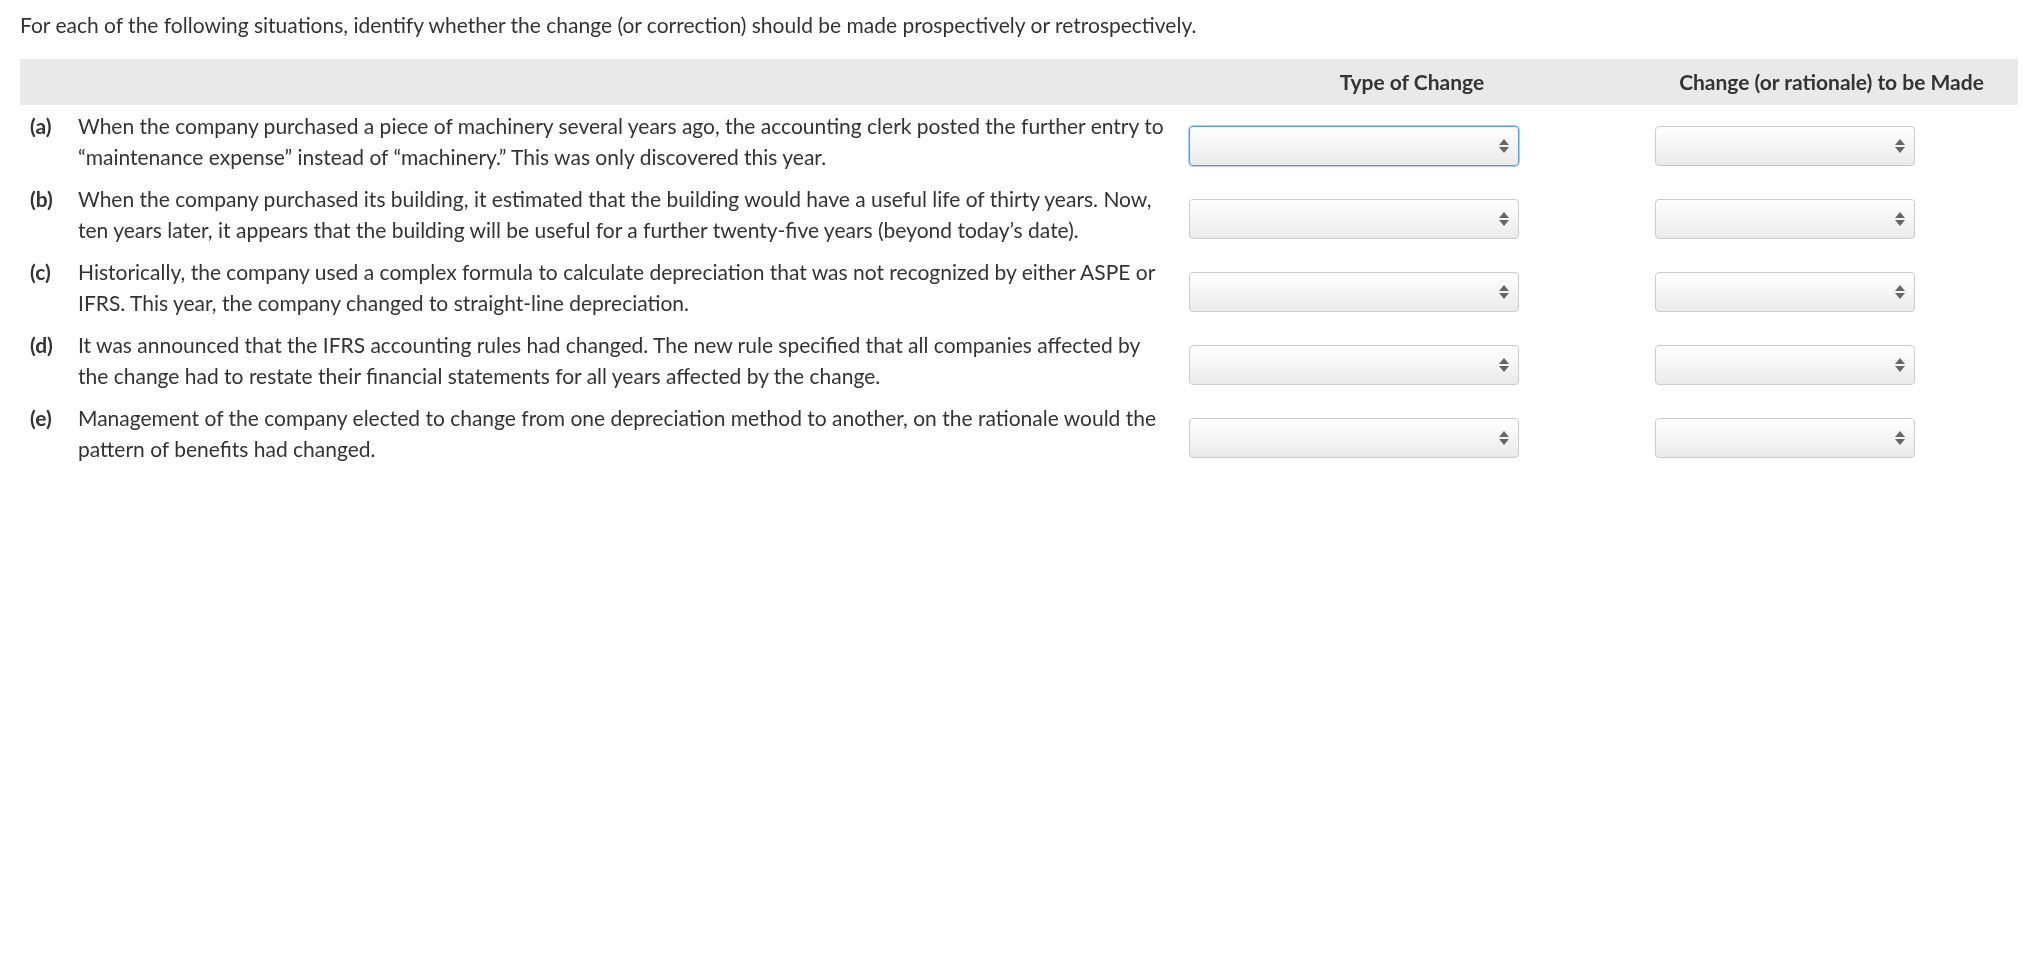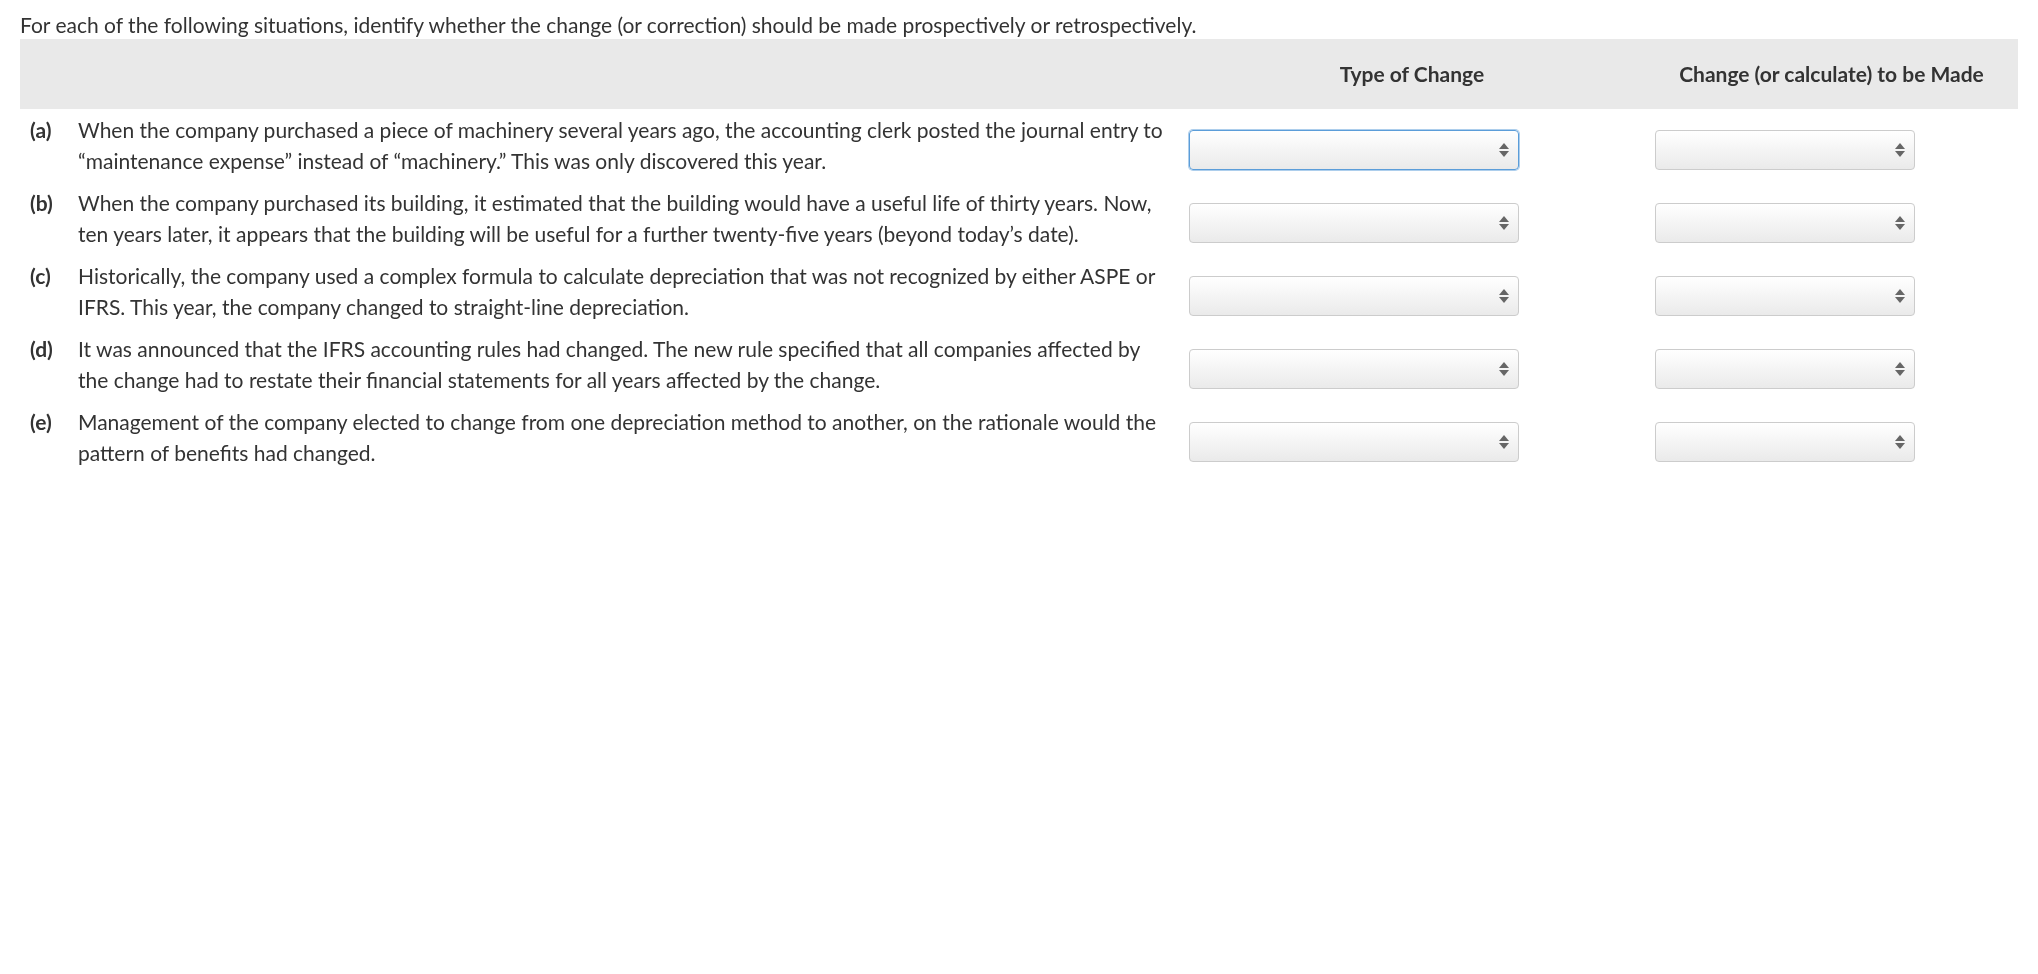--- a/index.html
+++ b/index.html
@@ -9,33 +9,34 @@
   }
   body {
     font-family: 'Lato', 'Helvetica Neue', Arial, sans-serif;
     font-size: 21px;
     color: #333;
     background: #fff;
     padding: 10px 20px;
     width: 2038px;
   }
   .instruction {
+    margin-bottom: 20px;
     line-height: 1.4;
   }
   table {
     width: 100%;
     border-collapse: collapse;
   }
   thead tr {
     background: #e9e9e9;
   }
   thead th {
     font-weight: bold;
     text-align: center;
-    padding: 20px 10px;
+    padding: 8px 10px;
     vertical-align: bottom;
     line-height: 1.4;
   }
   thead th:first-child {
     width: 870px;
   }
   thead th:nth-child(2) {
     width: 350px;
   }
   thead th:nth-child(3) {
@@ -109,30 +110,30 @@
 </head>
 <body>
 
 <p class="instruction">For each of the following situations, identify whether the change (or correction) should be made prospectively or retrospectively.</p>
 
 <table>
   <thead>
     <tr>
       <th></th>
       <th>Type of Change</th>
-      <th>Change (or calculate) to be Made</th>
+      <th>Change (or rationale) to be Made</th>
     </tr>
   </thead>
   <tbody id="tbody">
 
   <tr>
     <td>
       <div class="item-row">
         <span class="item-label">(a)</span>
-        <span class="item-text">When the company purchased a piece of machinery several years ago, the accounting clerk posted the journal entry to “maintenance expense” instead of “machinery.” This was only discovered this year.</span>
+        <span class="item-text">When the company purchased a piece of machinery several years ago, the accounting clerk posted the further entry to “maintenance expense” instead of “machinery.” This was only discovered this year.</span>
       </div>
     </td>
     <td class="col-type">
       <div class="select-wrap">
         <select class="select-control focused"></select>
         <span class="select-arrows">
           <svg width="10" height="6">
                 <polygon points="5,0 10,6 0,6" fill="#666"></polygon>
               </svg>
           <svg width="10" height="6">

